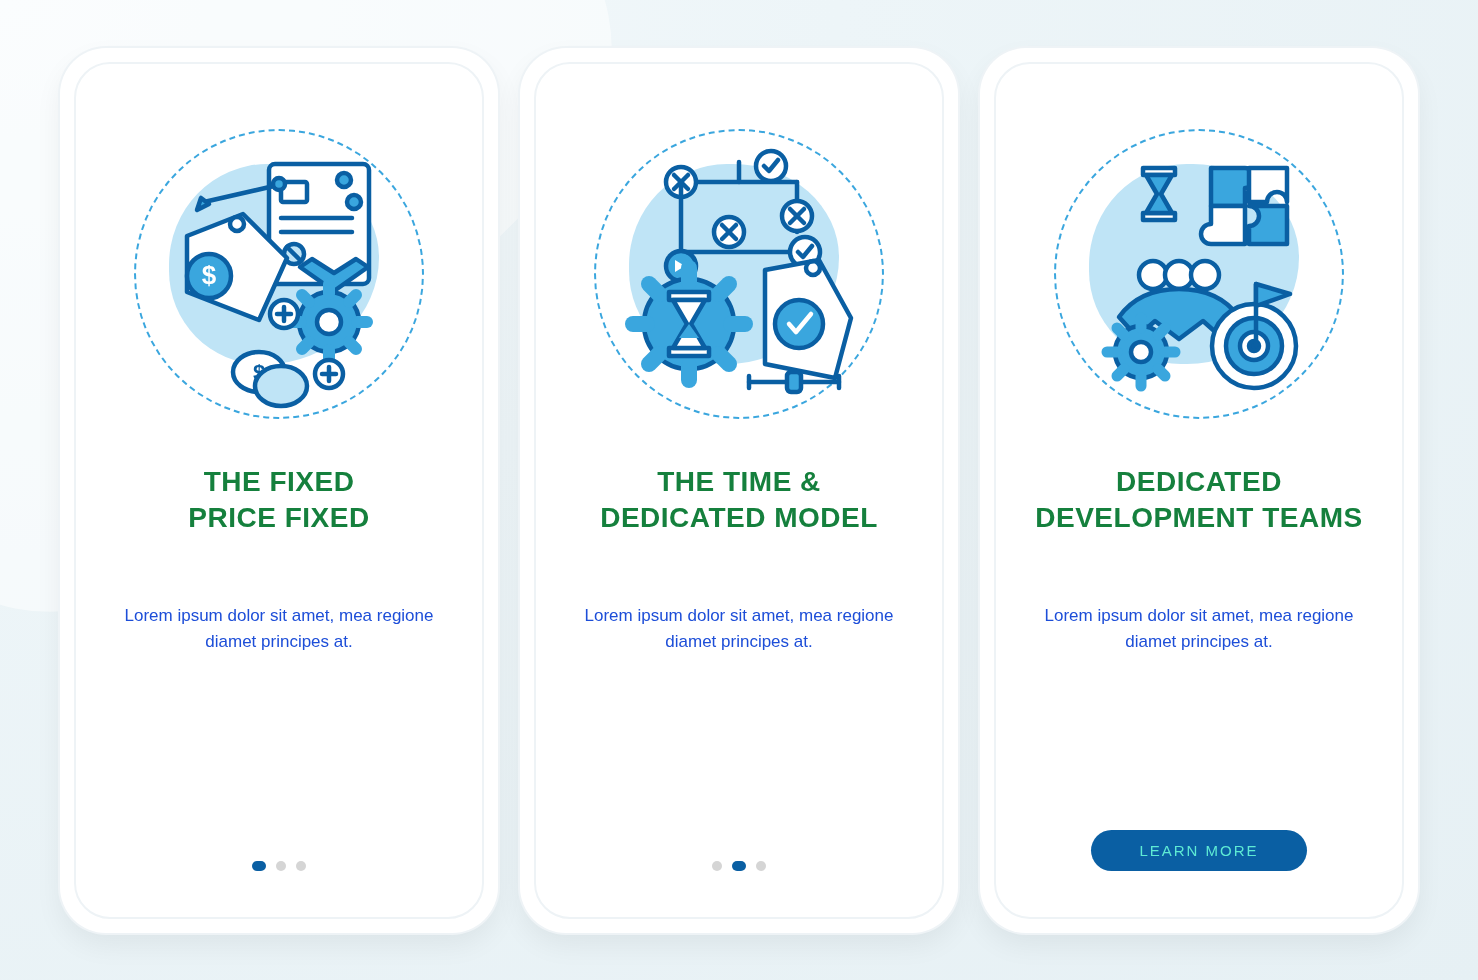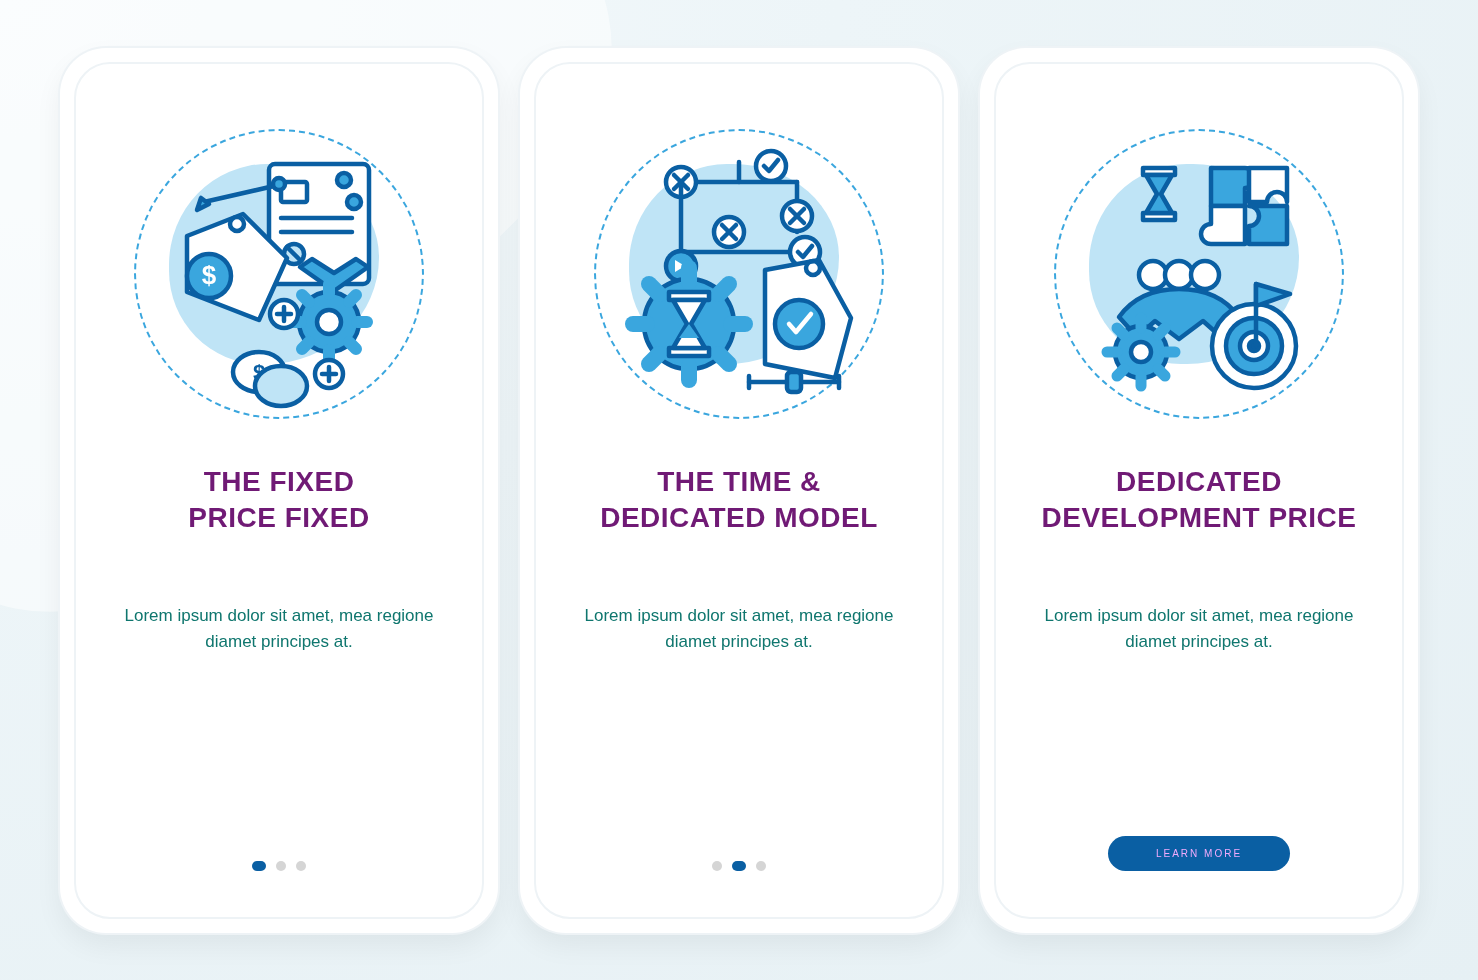--- a/index.html
+++ b/index.html
@@ -73,30 +73,30 @@
     border-radius: 48% 52% 55% 45% / 52% 48% 55% 48%;
     top: 40px;
     left: 40px;
   }
   .illus {
     position: relative;
     width: 100%;
     height: 100%;
   }
   .title {
-    color: #701a75;
+    color: #15803d;
     font-size: 28px;
     font-weight: 700;
     letter-spacing: 0.5px;
     text-align: center;
     line-height: 1.3;
     margin-bottom: 66px;
   }
   .body {
-    color: #0f766e;
+    color: #1d4ed8;
     font-size: 17px;
     text-align: center;
     line-height: 1.55;
     max-width: 320px;
   }
   .dots {
     margin-top: auto;
     margin-bottom: 16px;
     display: flex;
     gap: 10px;
@@ -109,25 +109,25 @@
   }
   .dot.active {
     background: #0a5fa3;
     width: 14px;
     border-radius: 5px;
   }
   .cta {
     margin-top: auto;
     margin-bottom: 16px;
     background: #0a5fa3;
-    color: #f0abfc;
+    color: #5eead4;
     border: none;
     border-radius: 24px;
     padding: 12px 48px;
-    font-size: 10px;
+    font-size: 15px;
     letter-spacing: 2px;
     cursor: pointer;
   }
 </style>
 </head>
 <body>
 
 <div class="bg-shape"></div>
 
 <div class="phones">
@@ -329,20 +329,20 @@
               <circle r="14" fill="#ffffff"></circle>
               <circle r="5" fill="#0a5fa3"></circle>
               <line x1="2" y1="0" x2="2" y2="-62"></line>
               <path d="M2 -62 l34 10 l-34 12 z" fill="#3aa6de"></path>
             </g>
           </g>
         </svg>
       </div>
       <div class="title">
         <span>DEDICATED</span><br>
-        <span>DEVELOPMENT PRICE</span>
+        <span>DEVELOPMENT TEAMS</span>
       </div>
       <div class="body">Lorem ipsum dolor sit amet, mea regione diamet principes at.</div>
       <button class="cta">LEARN MORE</button>
     </div>
   </div>
 
 </div>
 
 </body></html>

